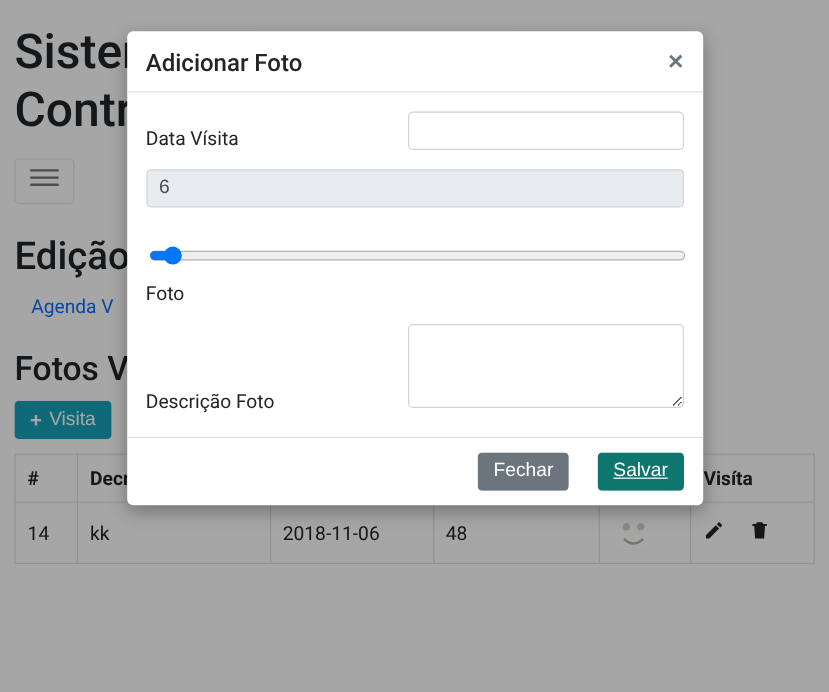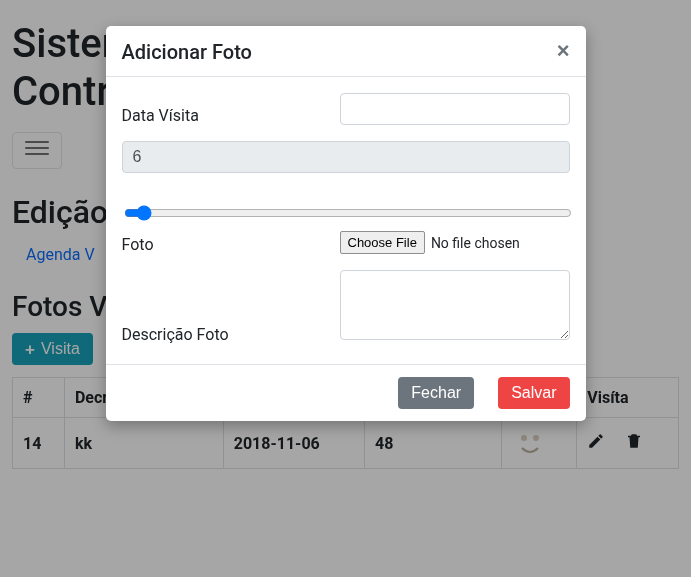--- a/index.html
+++ b/index.html
@@ -72,38 +72,37 @@
     align-items:center;
     gap:6px;
     border:1px solid transparent;
     border-radius:4px;
     padding:6px 12px;
     font-size:16px;
     cursor:pointer;
   }
   .btn-info { background:#17a2b8; color:#fff; }
   .btn-secondary { background:#6c757d; color:#fff; }
-  .btn-primary { background:#ef4444; color:#fff; }
+  .btn-primary { background:#0f766e; color:#fff;text-decoration:underline; }
   .plus-icon {
     font-weight:bold;
     font-size:17px;
     line-height:1;
   }
   table.data {
     width: calc(100% - 0px);
     border-collapse: collapse;
     margin-top: 12px;
   }
   table.data th, table.data td {
     border: 1px solid #dee2e6;
     padding: 10px 10px;
     text-align:left;
     font-size:16px;
     vertical-align: middle;
-    font-weight: bold;
   }
   table.data th { font-weight:700; }
   .thumb {
     width:36px;height:30px; background:#f3f3f3;
     display:flex;align-items:center;justify-content:center;
     font-size:10px;color:#888;
     border-radius:2px;
     overflow:hidden;
   }
   .thumb svg { width:36px; height:30px; }
@@ -306,24 +305,20 @@
     <div style="height:12px"></div>
 
     <div class="form-row" style="margin-bottom:6px">
       <div class="control">
         <input type="range" class="range" min="0" max="100" value="3" style="">
       </div>
     </div>
 
     <div class="form-row">
       <label>Foto</label>
-      <div class="control file-wrap">
-        <button class="file-btn">Choose File</button>
-        <span class="file-label">No file chosen</span>
-      </div>
     </div>
 
     <div class="form-row">
       <label>Descrição Foto</label>
       <div class="control">
         <textarea class="form-control" style=""></textarea>
       </div>
     </div>
 
   </div>

